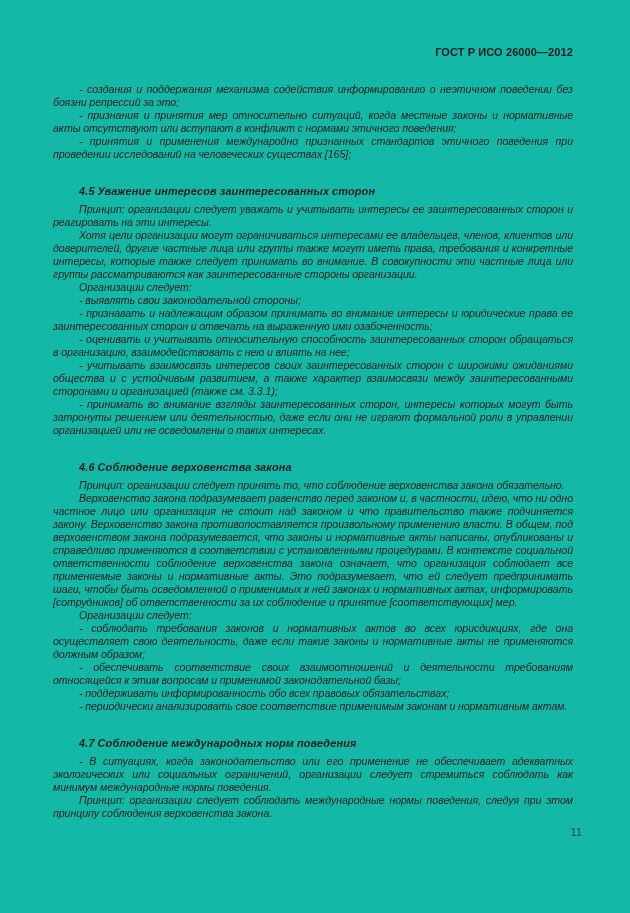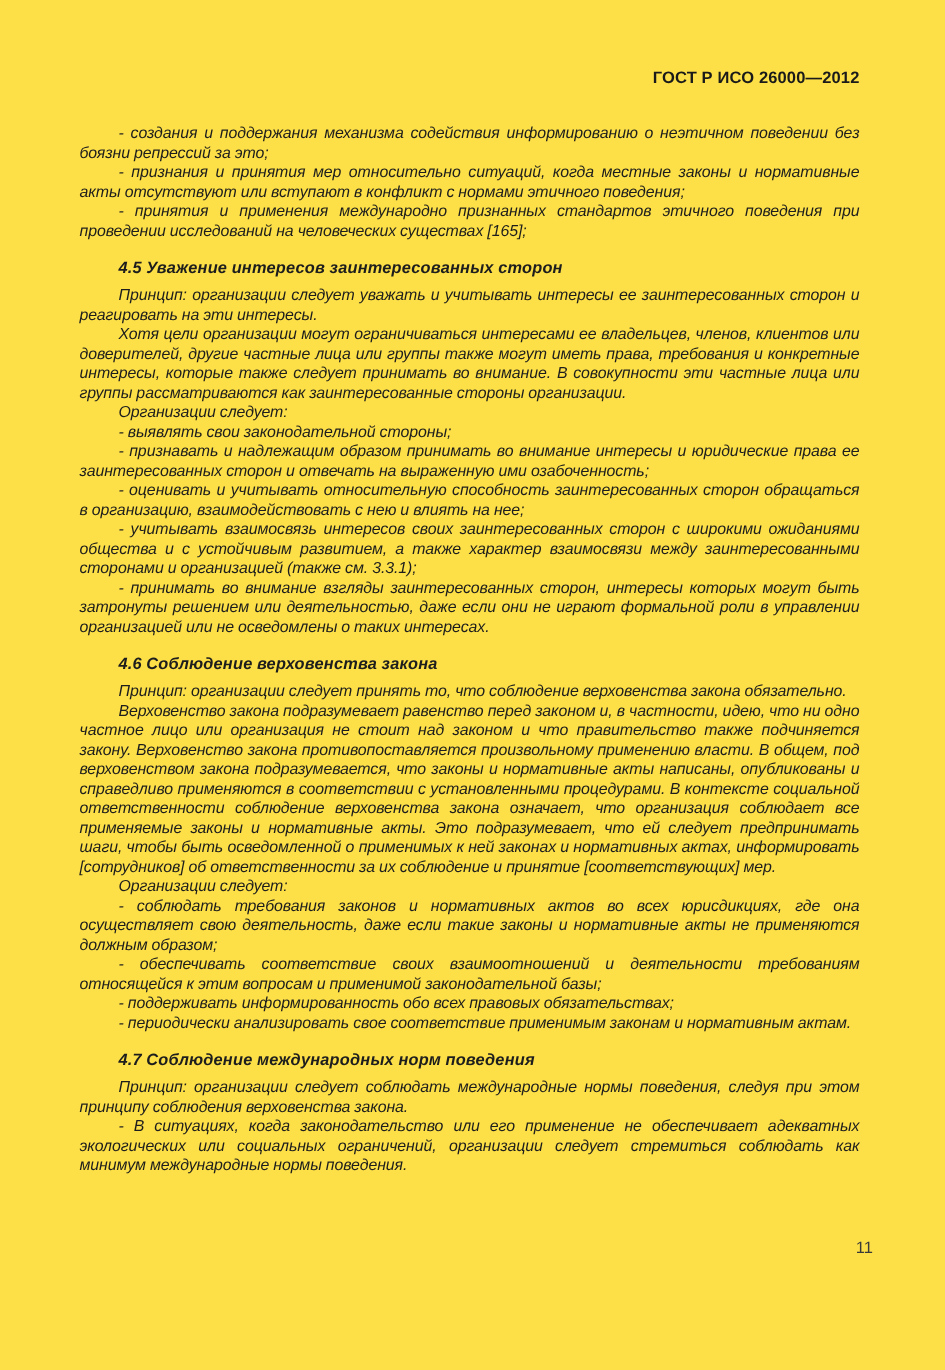--- a/index.html
+++ b/index.html
@@ -4,21 +4,21 @@
 <style>
   html, body {
     margin: 0;
     padding: 0;
     background: #ffffff;
   }
   .page {
     position: relative;
     width: 630px;
     height: 913px;
-    background: #fde047;
+    background: #14b8a6;
     font-family: "Liberation Sans", sans-serif;
     color: #1d1d1d;
     overflow: hidden;
   }
   .doc-header {
     position: absolute;
     top: 46px;
     right: 57px;
     font-size: 11px;
     line-height: 13px;
@@ -37,21 +37,21 @@
     font-size: 10.6px;
     line-height: 13px;
     text-align: justify;
     text-indent: 26px;
     letter-spacing: -0.05px;
     word-spacing: -0.2px;
   }
   .block.heading {
     font-weight: bold;
     font-size: 10.9px;
-    margin-top: 12px;
+    margin-top: 24px;
     margin-bottom: 5px;
     text-align: left;
     letter-spacing: 0.15px;
   }
   .page-number {
     position: absolute;
     top: 826px;
     right: 48px;
     font-size: 11px;
     line-height: 13px;
@@ -81,18 +81,18 @@
       <div class="block">- принимать во внимание взгляды заинтересованных сторон, интересы которых могут быть затронуты решением или деятельностью, даже если они не играют формальной роли в управлении организацией или не осведомлены о таких интересах.</div>
       <div class="block heading">4.6 Соблюдение верховенства закона</div>
       <div class="block">Принцип: организации следует принять то, что соблюдение верховенства закона обязательно.</div>
       <div class="block">Верховенство закона подразумевает равенство перед законом и, в частности, идею, что ни одно частное лицо или организация не стоит над законом и что правительство также подчиняется закону. Верховенство закона противопоставляется произвольному применению власти. В общем, под верховенством закона подразумевается, что законы и нормативные акты написаны, опубликованы и справедливо применяются в соответствии с установленными процедурами. В контексте социальной ответственности соблюдение верховенства закона означает, что организация соблюдает все применяемые законы и нормативные акты. Это подразумевает, что ей следует предпринимать шаги, чтобы быть осведомленной о применимых к ней законах и нормативных актах, информировать [сотрудников] об ответственности за их соблюдение и принятие [соответствующих] мер.</div>
       <div class="block">Организации следует:</div>
       <div class="block">- соблюдать требования законов и нормативных актов во всех юрисдикциях, где она осуществляет свою деятельность, даже если такие законы и нормативные акты не применяются должным образом;</div>
       <div class="block">- обеспечивать соответствие своих взаимоотношений и деятельности требованиям относящейся к этим вопросам и применимой законодательной базы;</div>
       <div class="block">- поддерживать информированность обо всех правовых обязательствах;</div>
       <div class="block">- периодически анализировать свое соответствие применимым законам и нормативным актам.</div>
       <div class="block heading">4.7 Соблюдение международных норм поведения</div>
+      <div class="block">- В ситуациях, когда законодательство или его применение не обеспечивает адекватных экологических или социальных ограничений, организации следует стремиться соблюдать как минимум международные нормы поведения.</div>
       <div class="block">Принцип: организации следует соблюдать международные нормы поведения, следуя при этом принципу соблюдения верховенства закона.</div>
-      <div class="block">- В ситуациях, когда законодательство или его применение не обеспечивает адекватных экологических или социальных ограничений, организации следует стремиться соблюдать как минимум международные нормы поведения.</div>
     </div>
 
   <div class="page-number">11</div>
 </div>
 
 </body></html>

